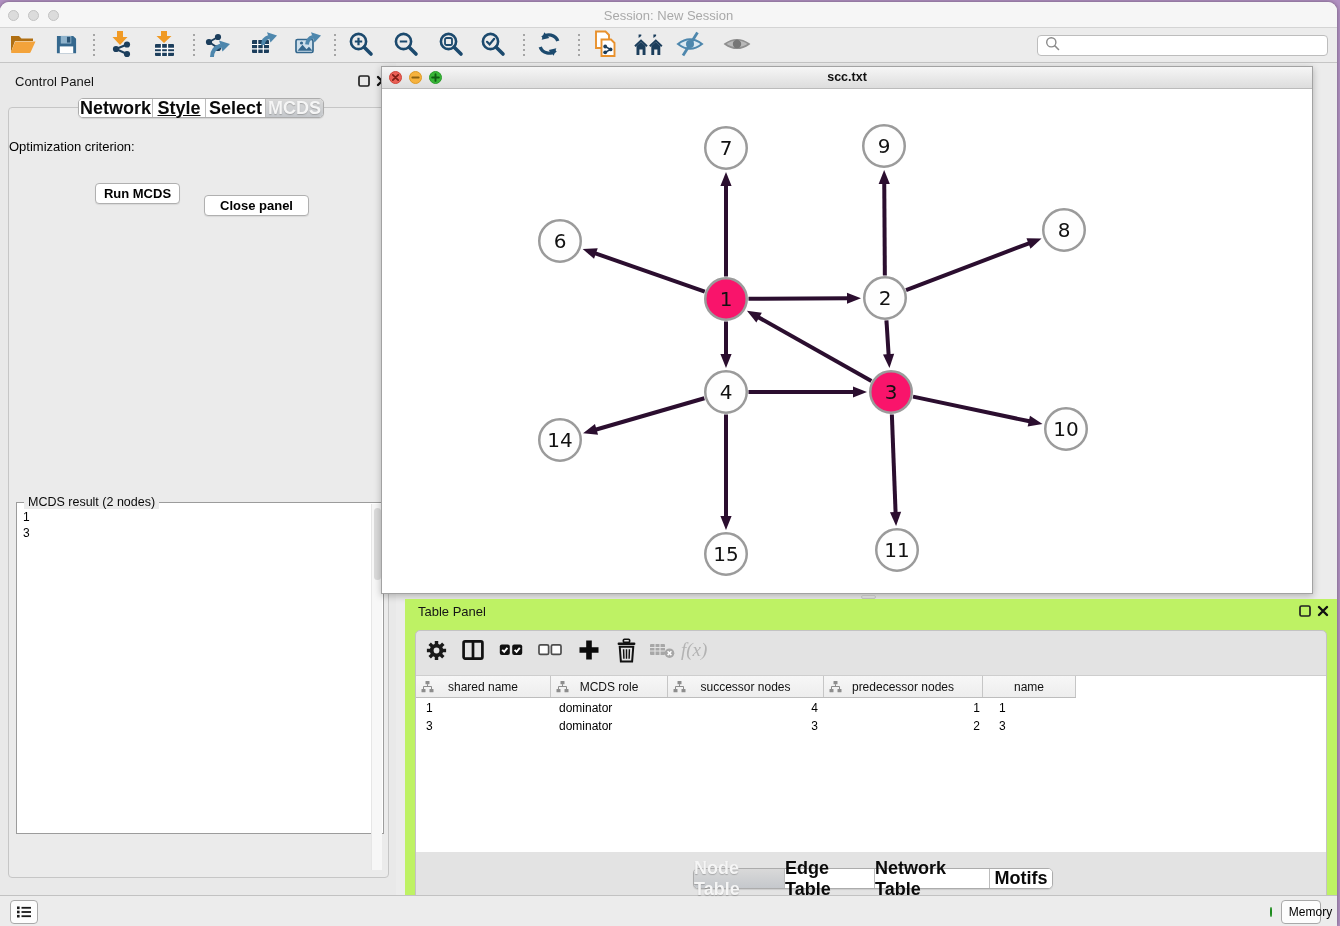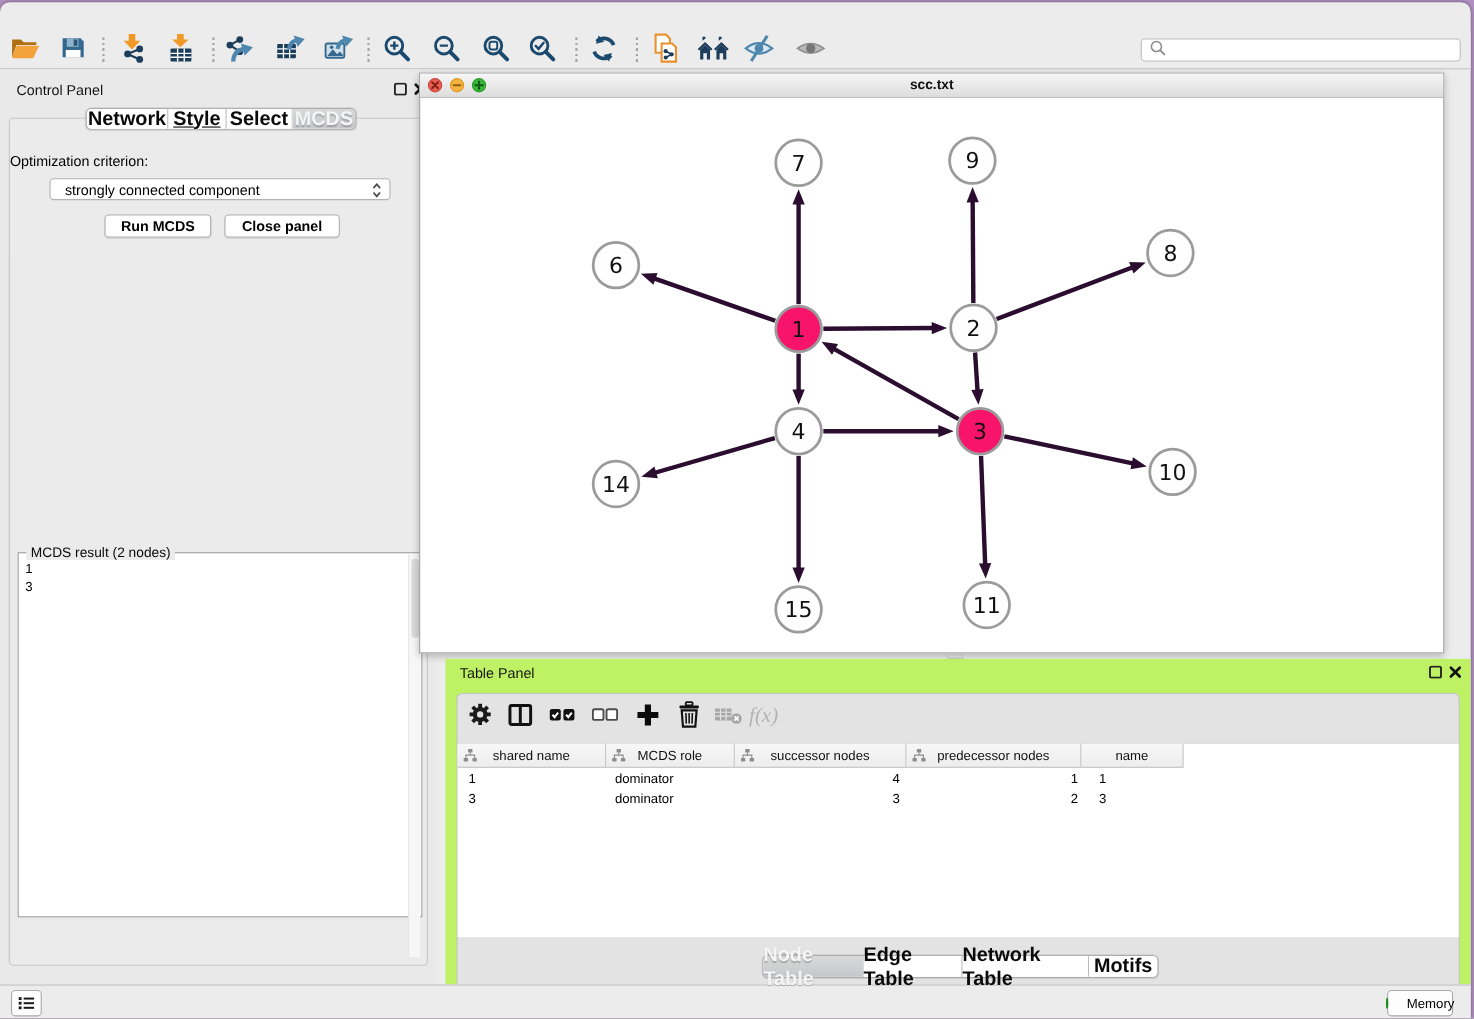--- a/index.html
+++ b/index.html
@@ -47,28 +47,34 @@
 .tp-btn{position:absolute;top:7px;width:28px;height:28px;display:flex;align-items:center;justify-content:center}
 .tp-table{position:absolute;left:0;top:44px;width:910px;height:177px;background:#fff;border-top:1px solid #cecece;overflow:hidden}
 .th-row{position:absolute;left:0;top:0;height:22px;display:flex;background:linear-gradient(#f7f7f7,#ededed);border-bottom:1px solid #bdbdbd}
 .th-cell{position:relative;height:100%;border-right:1px solid #c6c6c6;display:flex;align-items:center;justify-content:center;font-size:12px;color:#111}
 .th-cell .tree{position:absolute;left:5px;top:5px}
 .tb-row{position:absolute;left:0;height:18px;width:100%;display:flex;font-size:12px;color:#000;align-items:center}
 .td-cell{height:100%;line-height:18px;overflow:hidden;white-space:nowrap}
 .tp-tabs{position:absolute;left:288px;top:269px;height:21px;z-index:2}
 .statusbar{position:absolute;left:0;top:893px;width:1337px;height:31px;background:#ececec;border-top:1px solid #c2c2c2}
 .list-btn{position:absolute;left:10px;top:4px;width:28px;height:24px;background:#fdfdfd;border:1px solid #a9a9a9;border-radius:4px;display:flex;align-items:center;justify-content:center}
-.mem-btn{position:absolute;right:16px;top:4px;width:60px;height:24px;background:#fdfdfd;border:1px solid #a9a9a9;border-radius:4px;display:flex;align-items:center;justify-content:center;gap:17px;font-size:12px;color:#000}
+.mem-btn{position:absolute;right:16px;top:4px;width:40px;height:24px;background:#fdfdfd;border:1px solid #a9a9a9;border-radius:4px;display:flex;align-items:center;justify-content:center;gap:17px;font-size:12px;color:#000}
 .mem-dot{width:10px;height:10px;border-radius:50%;background:#2aa52a;border:1px solid #1d8a1d}
 </style>
 </head>
 <body>
 
 <div class="stage">
  <div class="window">
+  <div class="titlebar">
+    <span class="tl-dot" style="left:8px"></span>
+    <span class="tl-dot" style="left:28px"></span>
+    <span class="tl-dot" style="left:48px"></span>
+    <div class="title-text">Session: New Session</div>
+  </div>
   <div class="toolbar" id="main-toolbar">
     <div class="search">
       <span id="search-mag"><svg width="15" height="15" viewBox="0 0 15 15">
               <circle cx="6.3" cy="6.3" r="4.6" fill="none" stroke="#8a8a8a" stroke-width="1.4"></circle>
               <line x1="9.8" y1="9.8" x2="13.5" y2="13.5" stroke="#8a8a8a" stroke-width="1.6" stroke-linecap="round"></line>
             </svg></span>
       <input placeholder="" style="">
     </div>
   <div class="tb-btn" style="left: 8px;">
           <span><svg width="27" height="24" viewBox="0 0 27 24">
@@ -230,28 +236,21 @@
             <rect x="1" y="1" width="10" height="10" rx="1.5" fill="none" stroke="#222" stroke-width="1.7"></rect>
           </svg>
         </span>
     <span class="win-ico" style="right:8px;top:11px" id="cp-close">
           <svg width="12" height="12" viewBox="0 0 12 12">
             <path d="M2 2l8 8M10 2l-8 8" stroke="#111" stroke-width="2.4" stroke-linecap="round"></path>
           </svg>
         </span>
     <div class="cp-body">
       <div class="opt-label">Optimization criterion:</div>
-      <div class="cp-select">
-        <span>strongly connected component</span>
-        <span class="stepper" id="cp-stepper"><svg width="9" height="14" viewBox="0 0 9 14">
-                <path d="M1.5 5L4.5 1.5L7.5 5" fill="none" stroke="#4a4a4a" stroke-width="1.6"></path>
-                <path d="M1.5 9L4.5 12.5L7.5 9" fill="none" stroke="#4a4a4a" stroke-width="1.6"></path>
-              </svg></span>
-      </div>
-      <div class="cp-btn" style="left:86px;top:87px;width:97px">Run MCDS</div>
+      <div class="cp-btn" style="left:86px;top:75px;width:85px">Run MCDS</div>
       <div class="cp-btn" style="left:195px;top:87px;width:105px">Close panel</div>
       <div class="result-box">
         <div class="result-label">MCDS result (2 nodes)</div>
         <div class="result-lines" id="result-lines">1
 3</div>
         <div class="result-sb">
               <div class="thumb"></div>
             </div>
       </div>
     </div>

